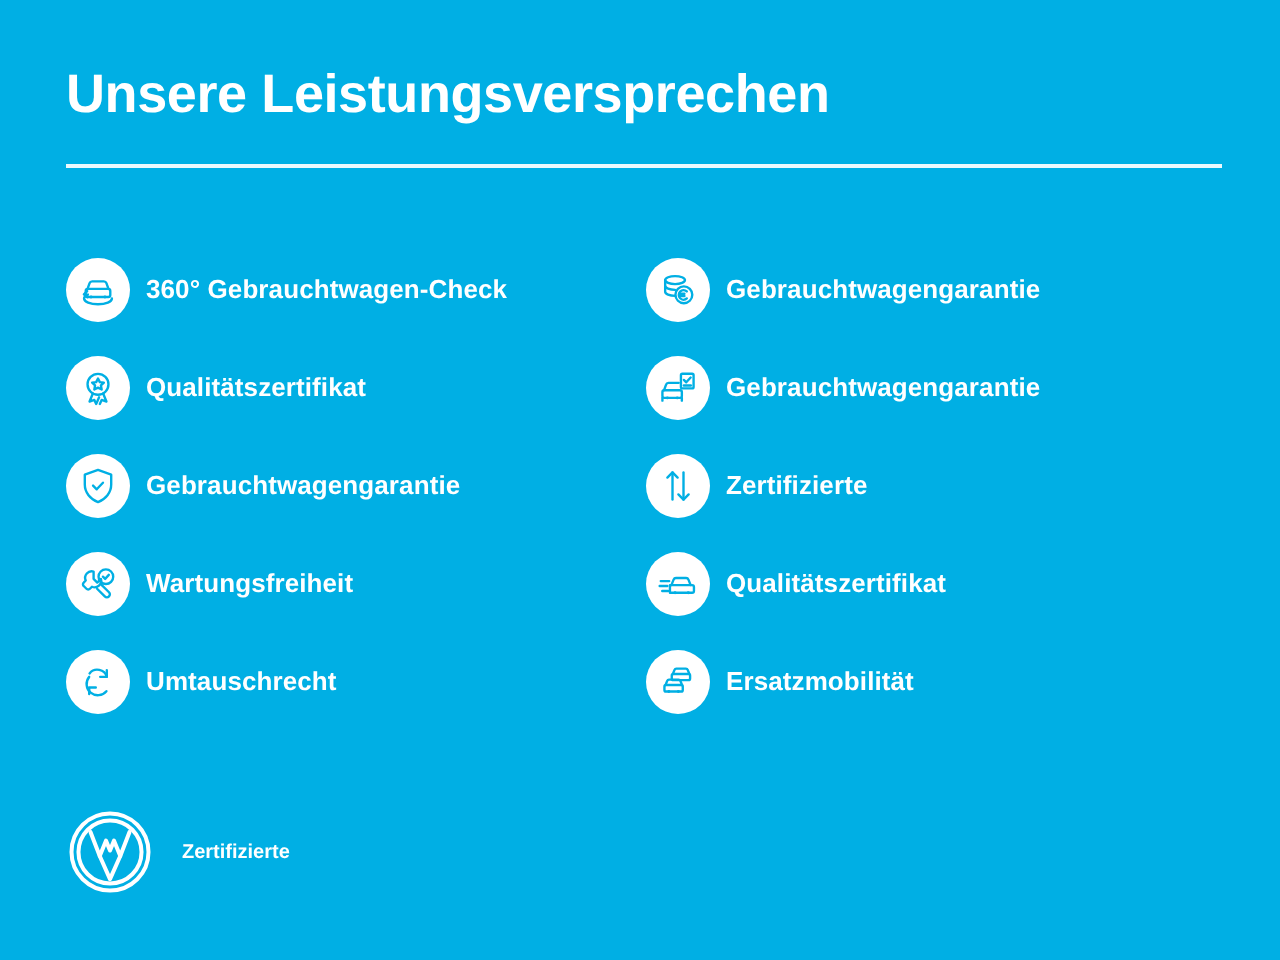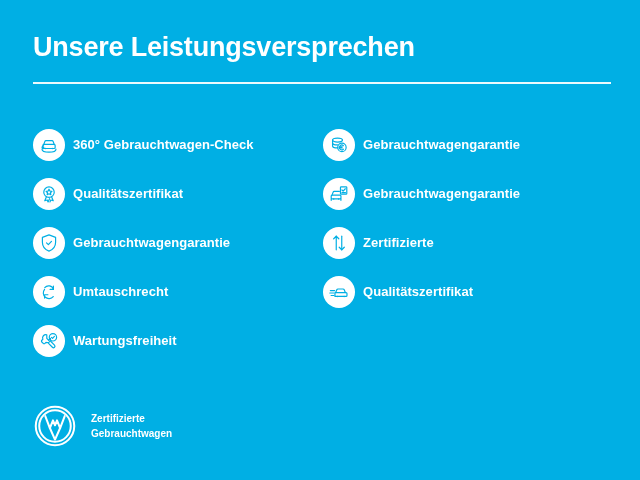--- a/index.html
+++ b/index.html
@@ -157,39 +157,39 @@
             <path d="M12 3.2l7.2 2.6v5.4c0 4.3-3 8.1-7.2 9.6-4.2-1.5-7.2-5.3-7.2-9.6V5.8z"></path>
             <path d="M9.3 11.8l2 2 3.4-3.6"></path>
           </svg>
         </span>
         <span class="feature-label">Gebrauchtwagengarantie</span>
       </div>
 
       <div class="feature">
         <span class="feature-icon">
           <svg width="22" height="22" viewBox="0 0 24 24" fill="none" stroke="#00AFE4" stroke-width="1.3" stroke-linecap="round" stroke-linejoin="round">
+            <path d="M9.6 5.2a3.6 3.6 0 0 0-4.3 4.9l-1.1 1.1a1.3 1.3 0 0 0 0 1.9l1.5 1.5a1.3 1.3 0 0 0 1.9 0l1.1-1.1a3.6 3.6 0 0 0 4.9-4.3l-2 2-2-2z"></path>
+            <circle cx="16.3" cy="8" r="4"></circle>
+            <path d="M14.7 8l1.2 1.2 2-2.2"></path>
+            <path d="M11.5 14.6l4.2 4.2a1.6 1.6 0 0 0 2.3-2.3l-4.2-4.2"></path>
+          </svg>
+        </span>
+        <span class="feature-label">Wartungsfreiheit</span>
+      </div>
+
+      <div class="feature">
+        <span class="feature-icon">
+          <svg width="22" height="22" viewBox="0 0 24 24" fill="none" stroke="#00AFE4" stroke-width="1.3" stroke-linecap="round" stroke-linejoin="round">
             <path d="M16.8 9.2A5.4 5.4 0 0 0 7.4 7.3"></path>
             <path d="M7.2 9.2A5.4 5.4 0 0 0 16.6 17"></path>
             <path d="M16.8 5.6v3.6h-3.6"></path>
             <path d="M7.2 18.6V15h3.6"></path>
           </svg>
         </span>
         <span class="feature-label">Umtauschrecht</span>
-      </div>
-
-      <div class="feature">
-        <span class="feature-icon">
-          <svg width="22" height="22" viewBox="0 0 24 24" fill="none" stroke="#00AFE4" stroke-width="1.3" stroke-linecap="round" stroke-linejoin="round">
-            <path d="M9.6 5.2a3.6 3.6 0 0 0-4.3 4.9l-1.1 1.1a1.3 1.3 0 0 0 0 1.9l1.5 1.5a1.3 1.3 0 0 0 1.9 0l1.1-1.1a3.6 3.6 0 0 0 4.9-4.3l-2 2-2-2z"></path>
-            <circle cx="16.3" cy="8" r="4"></circle>
-            <path d="M14.7 8l1.2 1.2 2-2.2"></path>
-            <path d="M11.5 14.6l4.2 4.2a1.6 1.6 0 0 0 2.3-2.3l-4.2-4.2"></path>
-          </svg>
-        </span>
-        <span class="feature-label">Wartungsfreiheit</span>
       </div>
 
     </div>
 
     <div class="column">
 
       <div class="feature">
         <span class="feature-icon">
           <svg width="22" height="22" viewBox="0 0 24 24" fill="none" stroke="#00AFE4" stroke-width="1.3" stroke-linecap="round" stroke-linejoin="round">
             <ellipse cx="10.4" cy="6.6" rx="5.4" ry="2.2"></ellipse>
@@ -237,32 +237,44 @@
             <path d="M8.4 12.6l1.2-3a1.4 1.4 0 0 1 1.3-.9h5.5a1.4 1.4 0 0 1 1.3.9l1.2 3"></path>
             <path d="M7.6 12.6h12.1a1 1 0 0 1 1 1v2.2a1 1 0 0 1-1 1H7.6z"></path>
             <circle cx="10.4" cy="16.8" r="0.8" fill="#00AFE4" stroke="none"></circle>
             <circle cx="17.6" cy="16.8" r="0.8" fill="#00AFE4" stroke="none"></circle>
             <path d="M2.6 10.4h4.6M2 13.1h4.2M3.4 15.8h3.2"></path>
           </svg>
         </span>
         <span class="feature-label">Qualitätszertifikat</span>
       </div>
 
+      <div class="feature">
+        <span class="feature-icon">
+          <svg width="22" height="22" viewBox="0 0 24 24" fill="none" stroke="#00AFE4" stroke-width="1.3" stroke-linecap="round" stroke-linejoin="round">
+            <path d="M9.2 7.6l.9-2.2a1.1 1.1 0 0 1 1-.7h5.2a1.1 1.1 0 0 1 1 .7l.9 2.2"></path>
+            <rect x="8.6" y="7.6" width="10" height="3.4" rx="0.9"></rect>
+            <path d="M5.2 13.6l.9-2.2a1.1 1.1 0 0 1 1-.7h5.2a1.1 1.1 0 0 1 1 .7l.9 2.2"></path>
+            <rect x="4.6" y="13.6" width="10" height="3.6" rx="0.9"></rect>
+            <circle cx="7" cy="17.2" r="0.8" fill="#00AFE4" stroke="none"></circle>
+            <circle cx="12.2" cy="17.2" r="0.8" fill="#00AFE4" stroke="none"></circle>
+          </svg>
+        </span>
+        <span class="feature-label">Ersatzmobilität</span>
+      </div>
 
     </div>
   </div>
 
   <div class="brand">
     <span class="brand-logo">
       <svg width="44" height="44" viewBox="0 0 48 48" fill="none" stroke="#ffffff" stroke-width="2.2" stroke-linecap="round" stroke-linejoin="round">
         <circle cx="24" cy="24" r="21"></circle>
         <circle cx="24" cy="24" r="17.2"></circle>
         <path d="M13.4 13.2l5.0 13.0 3.4-8.4 2.2 5.4 2.2-5.4 3.4 8.4 5.0-13.0"></path>
         <path d="M18.4 26.2l5.6 12.6 5.6-12.6"></path>
       </svg>
     </span>
     <span class="brand-text">
       <span class="brand-line">Zertifizierte</span>
-      <span class="brand-line">Gebrauchtwagen</span>
     </span>
   </div>
 
 </div>
 
 </body></html>

